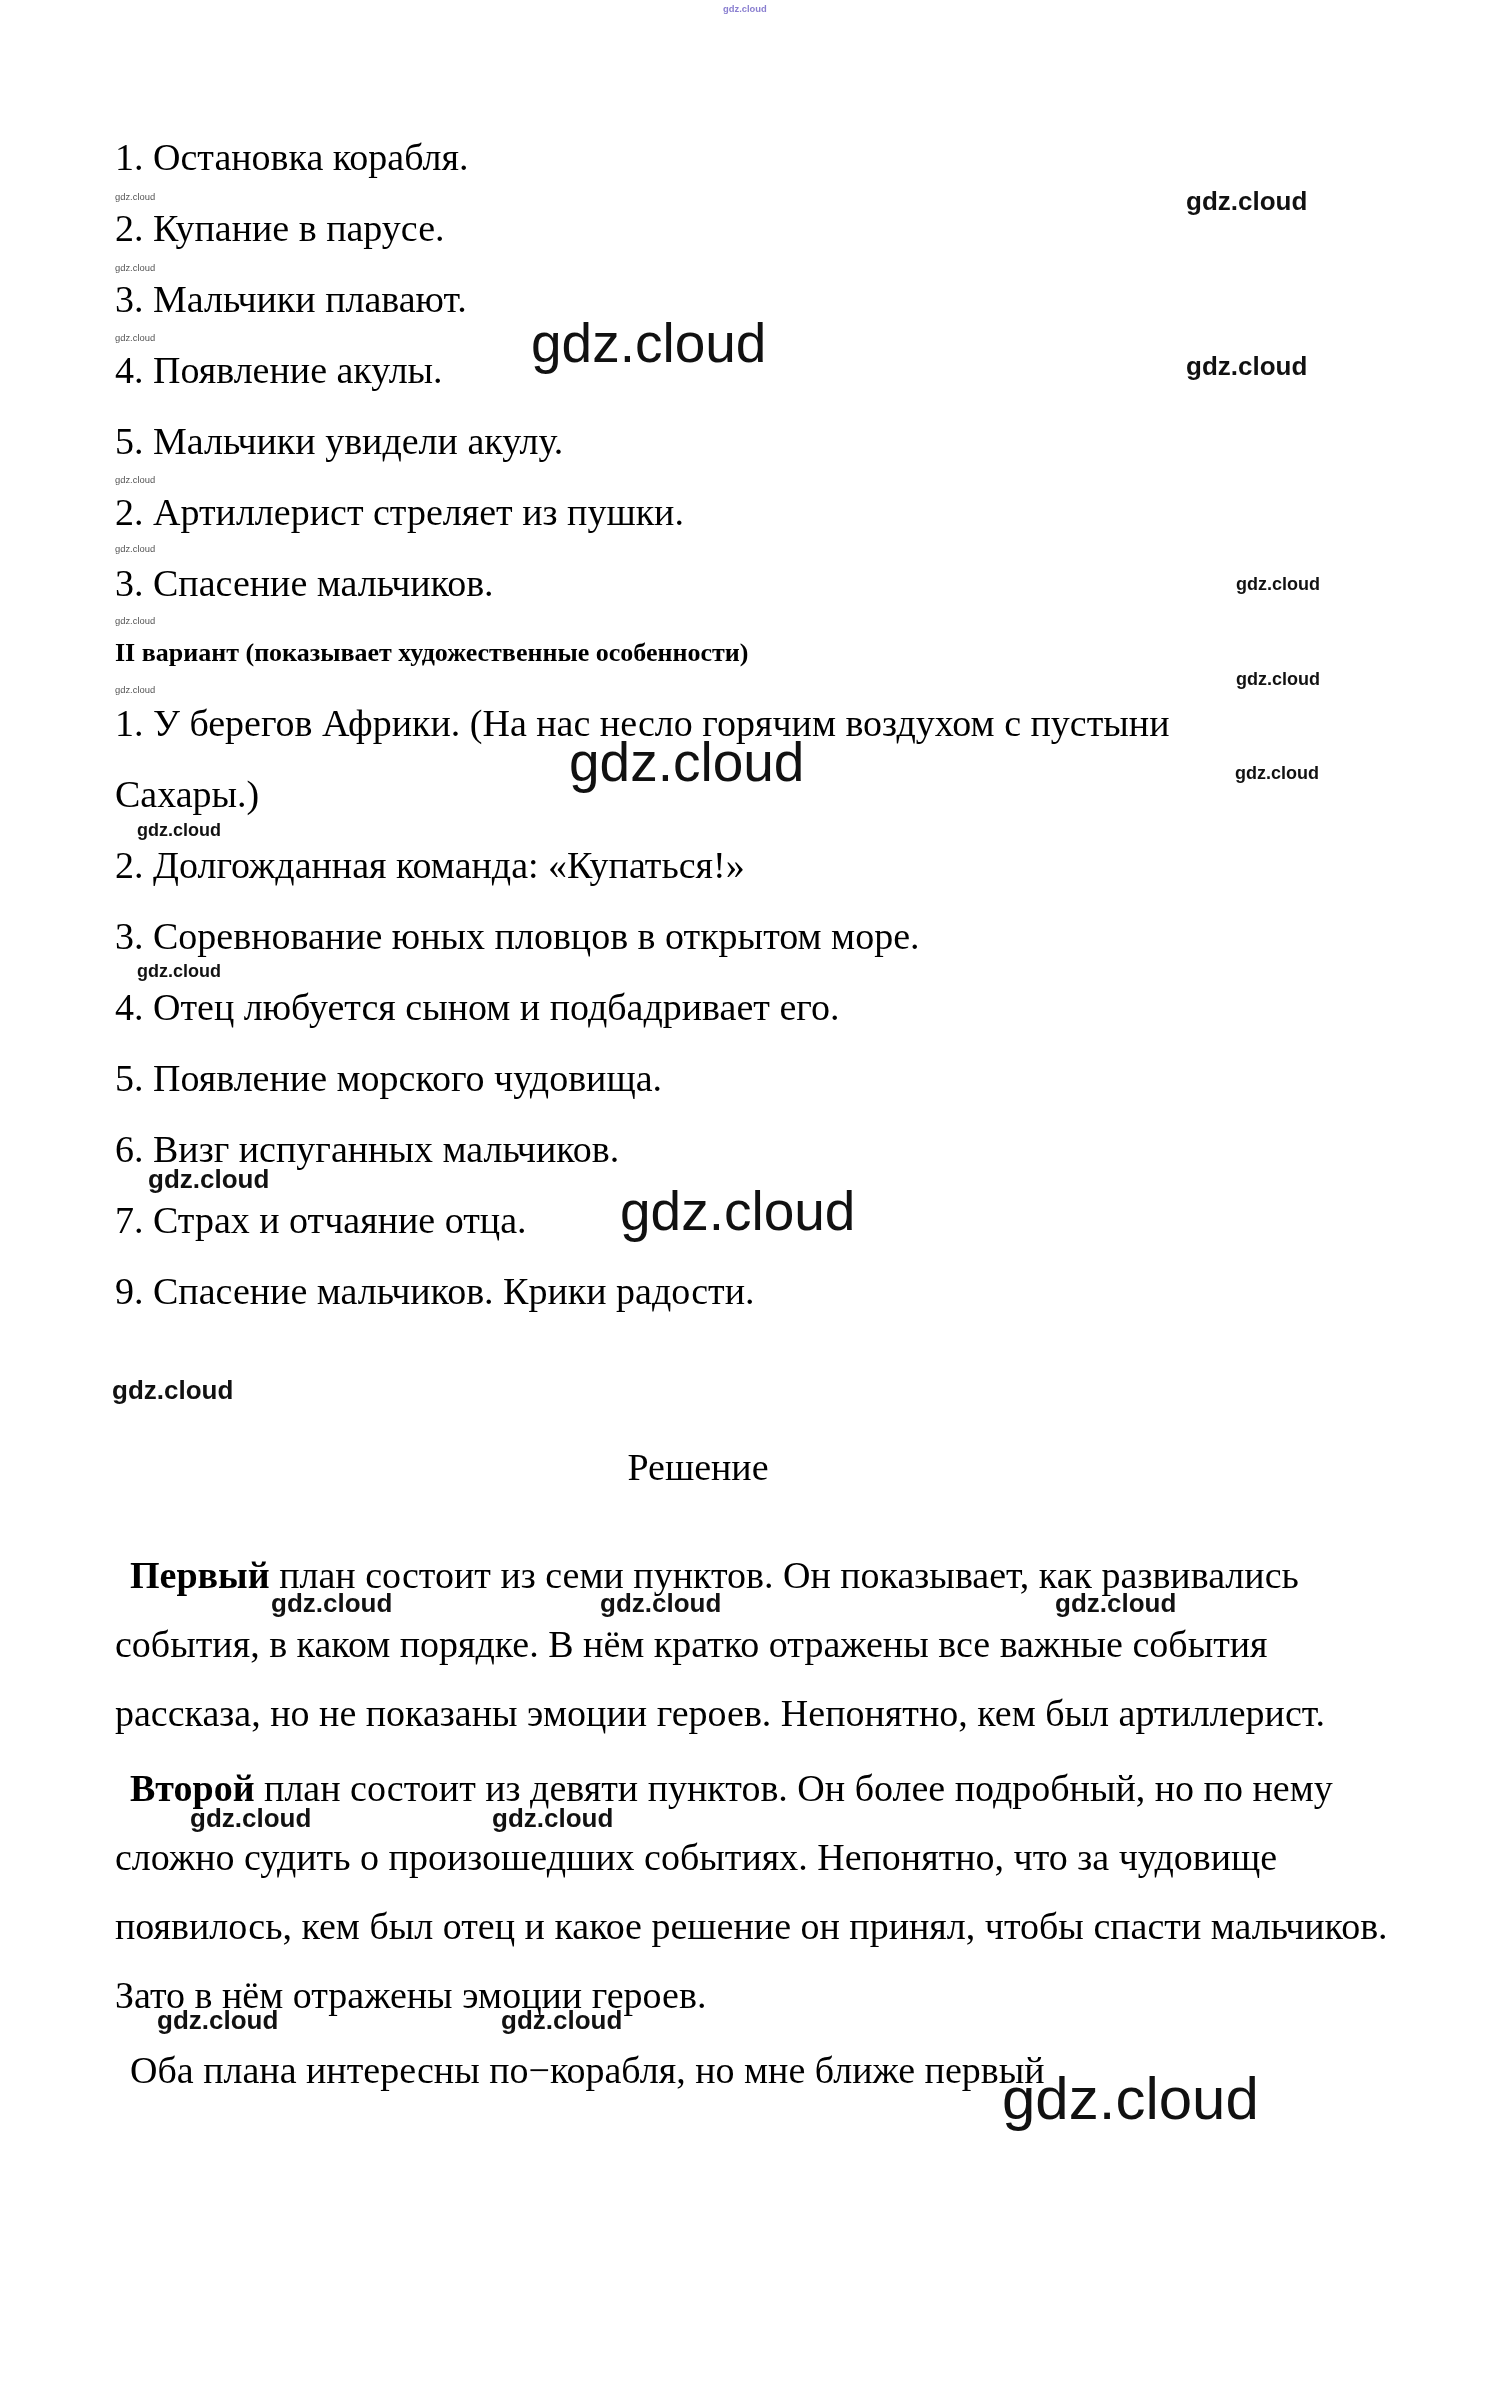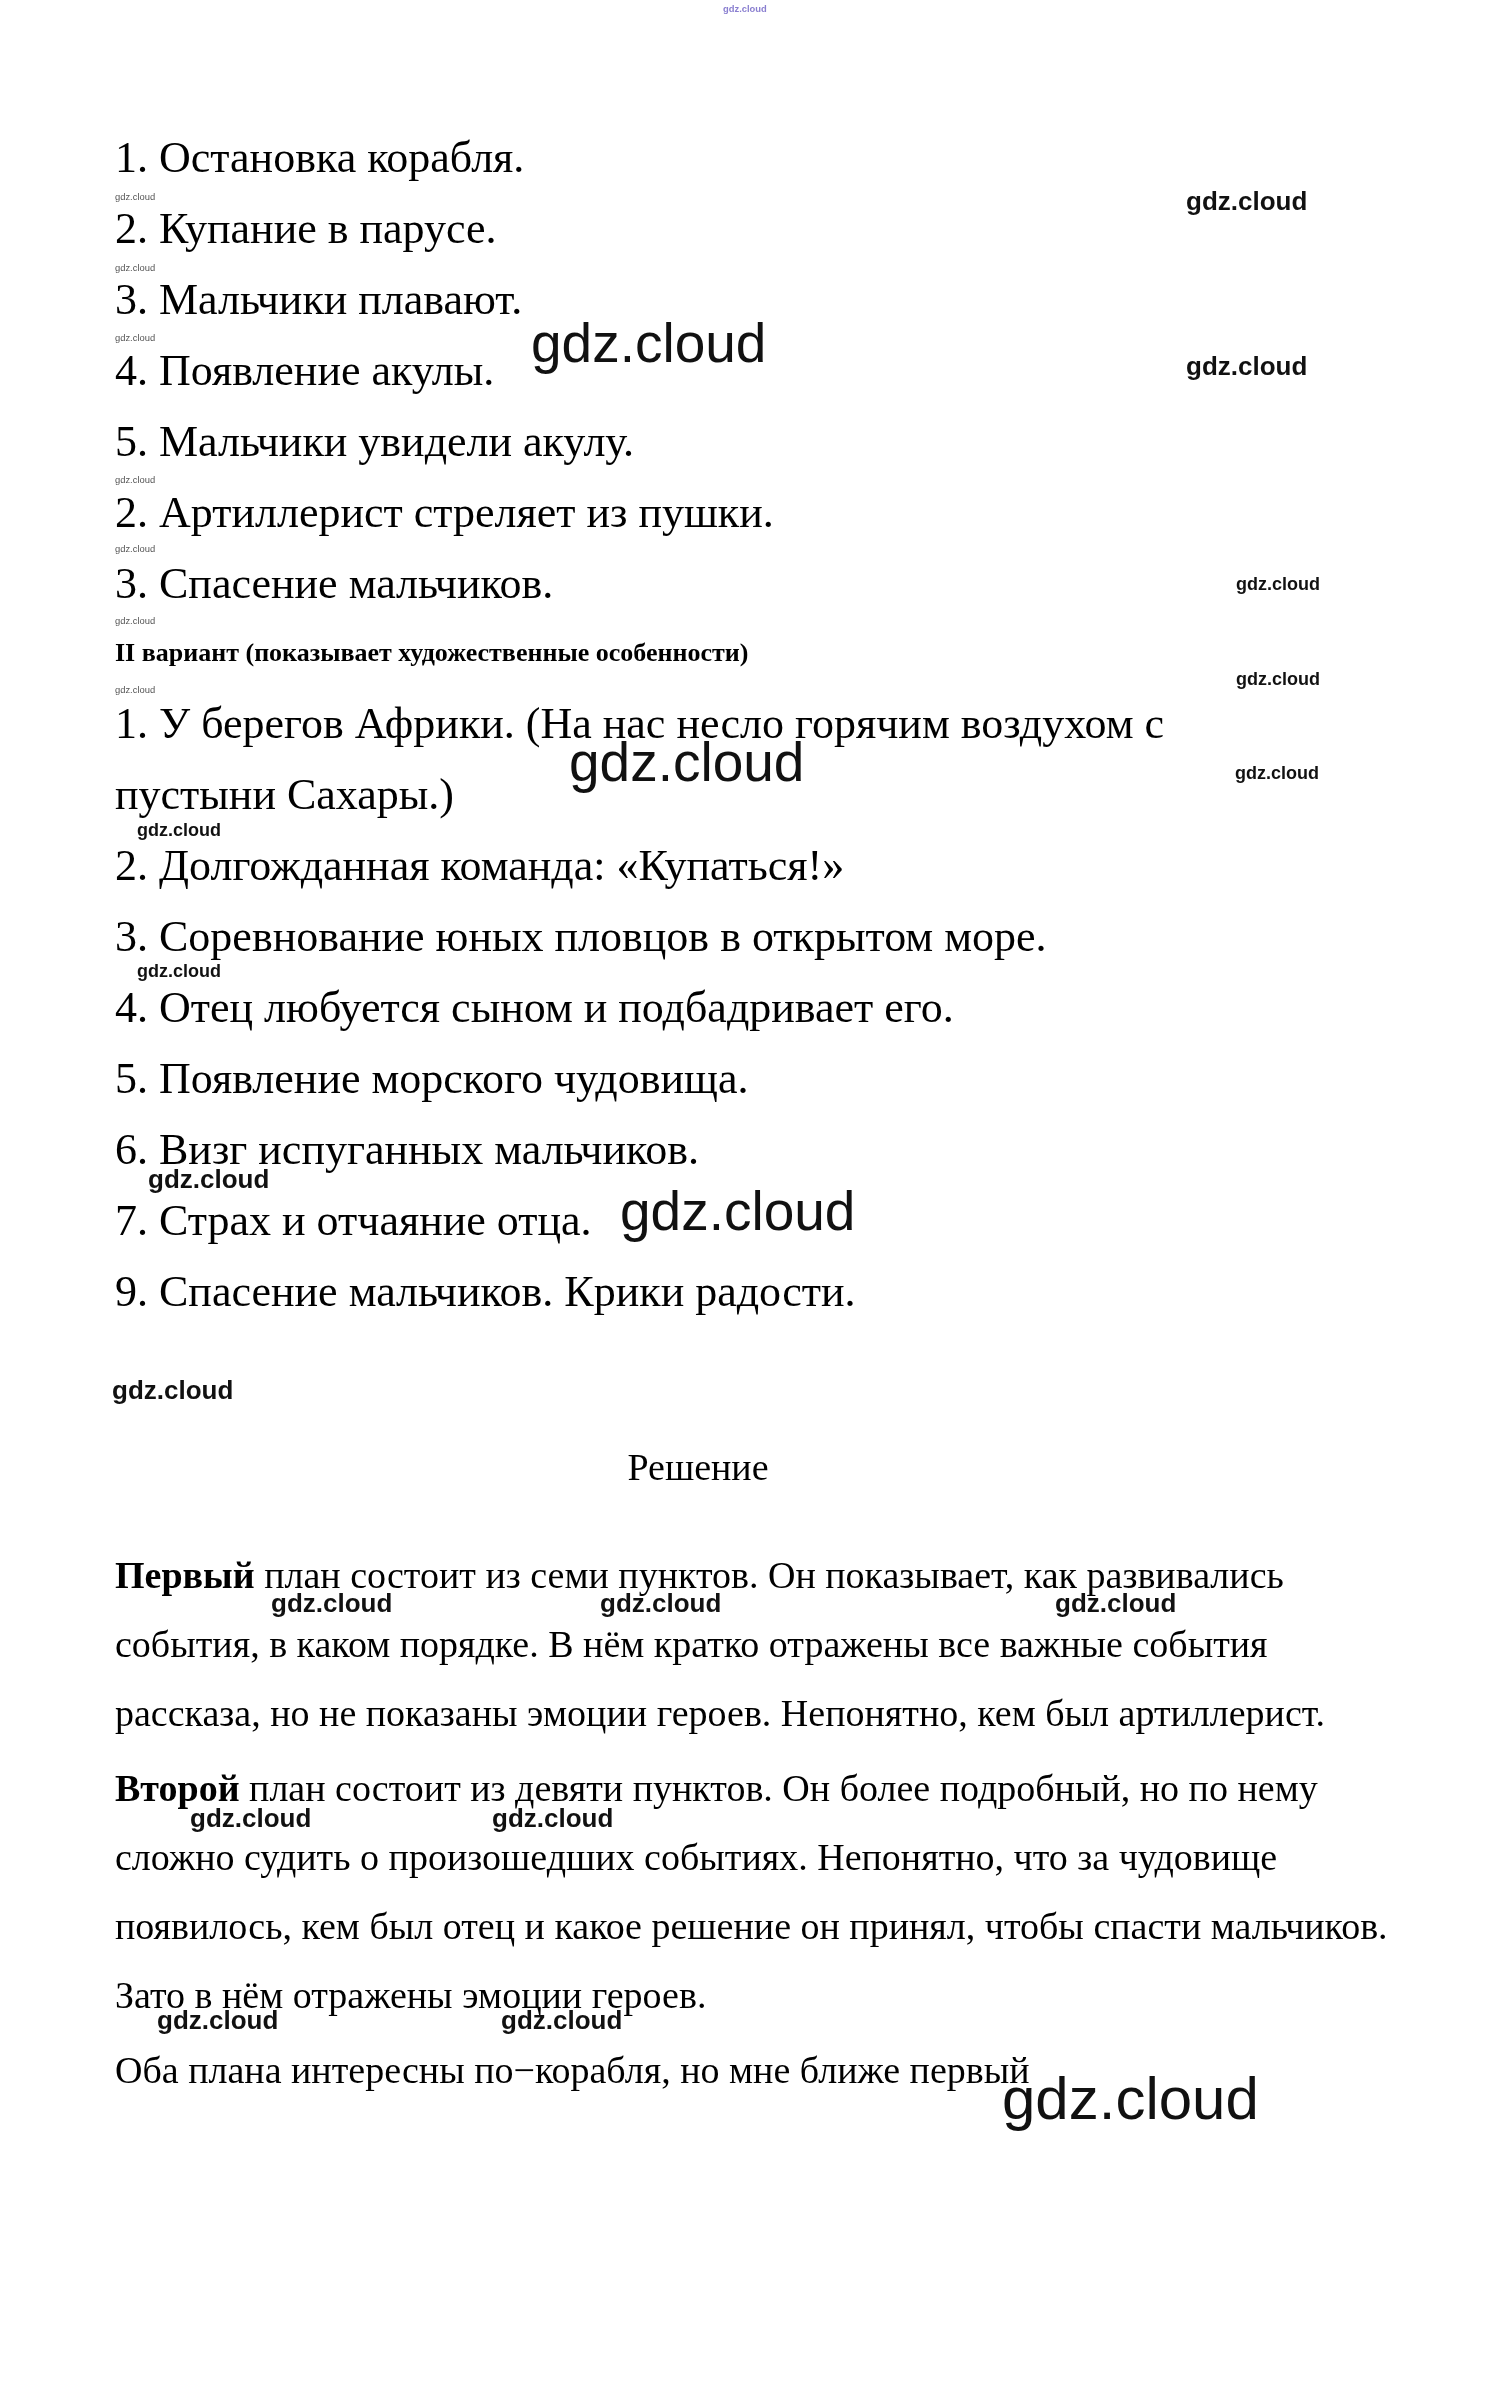--- a/index.html
+++ b/index.html
@@ -8,21 +8,21 @@
     width: 1511px;
     height: 2401px;
     background: #ffffff;
     overflow: hidden;
     font-family: "Liberation Serif", "DejaVu Serif", serif;
     color: #000000;
   }
   .plan {
     position: absolute;
     left: 115px;
-    font-size: 44px;
+    font-size: 38px;
     line-height: 71px;
   }
   .plan-1 { top: 122px; width: 1295px; }
   .plan-2 { top: 688px; width: 1195px; }
   .plan-item { margin: 0; }
   .variant-heading {
     position: absolute;
     left: 115px;
     top: 617px;
     font-size: 26px;
@@ -41,21 +41,21 @@
   }
   .solution-body {
     position: absolute;
     left: 115px;
     top: 1541px;
     width: 1281px;
     font-size: 38px;
     line-height: 69px;
   }
   .solution-body p { margin: 0 0 5.8px 0; }
-  .para-lead { font-weight: 700; }
+  .para-lead { font-weight: 700; margin-left: 15px; }
   .wm {
     position: absolute;
     font-family: "Liberation Sans", "DejaVu Sans", sans-serif;
     color: #1c1c1c;
     white-space: nowrap;
     z-index: 5;
   }
   .wm-top { font-size: 9.4px; font-weight: 700; color: #8a7fd0; }
   .wm-xs  { font-size: 9.4px; font-weight: 400; color: #555555; }
   .wm-sm  { font-size: 18px; font-weight: 700; color: #111111; }

